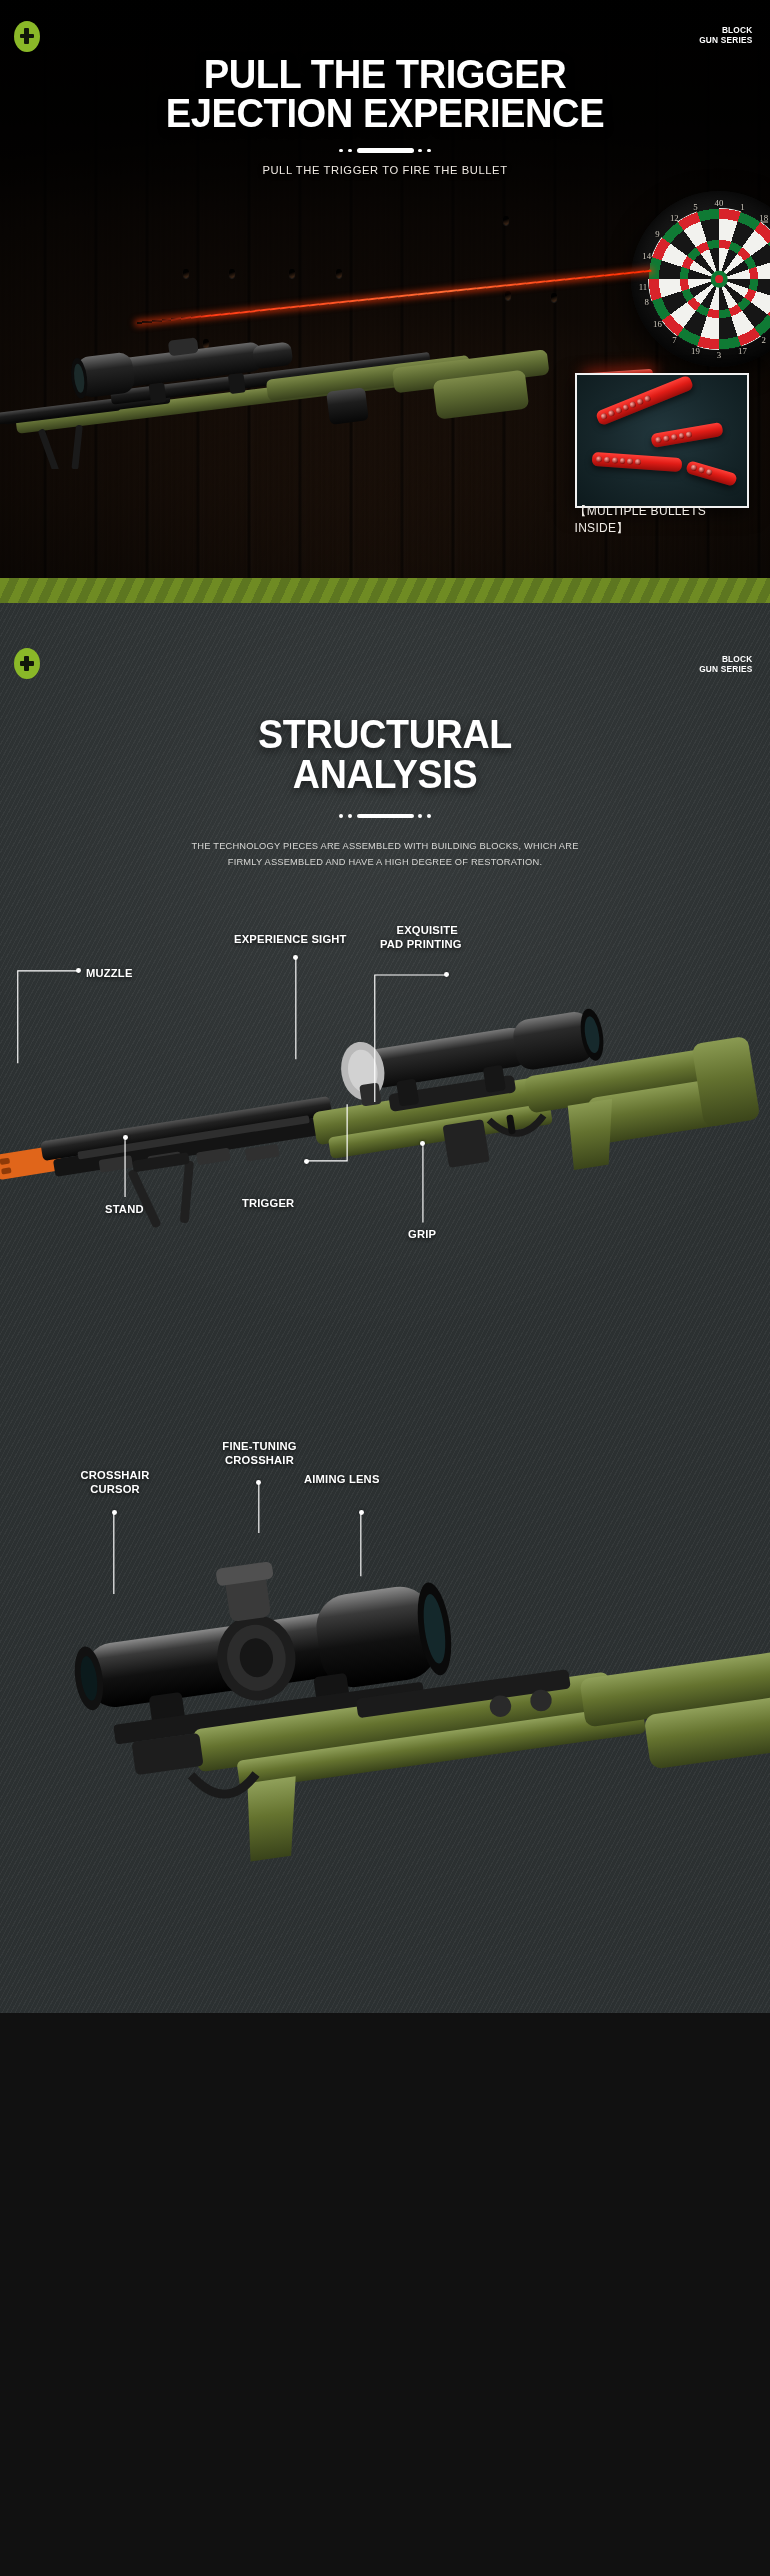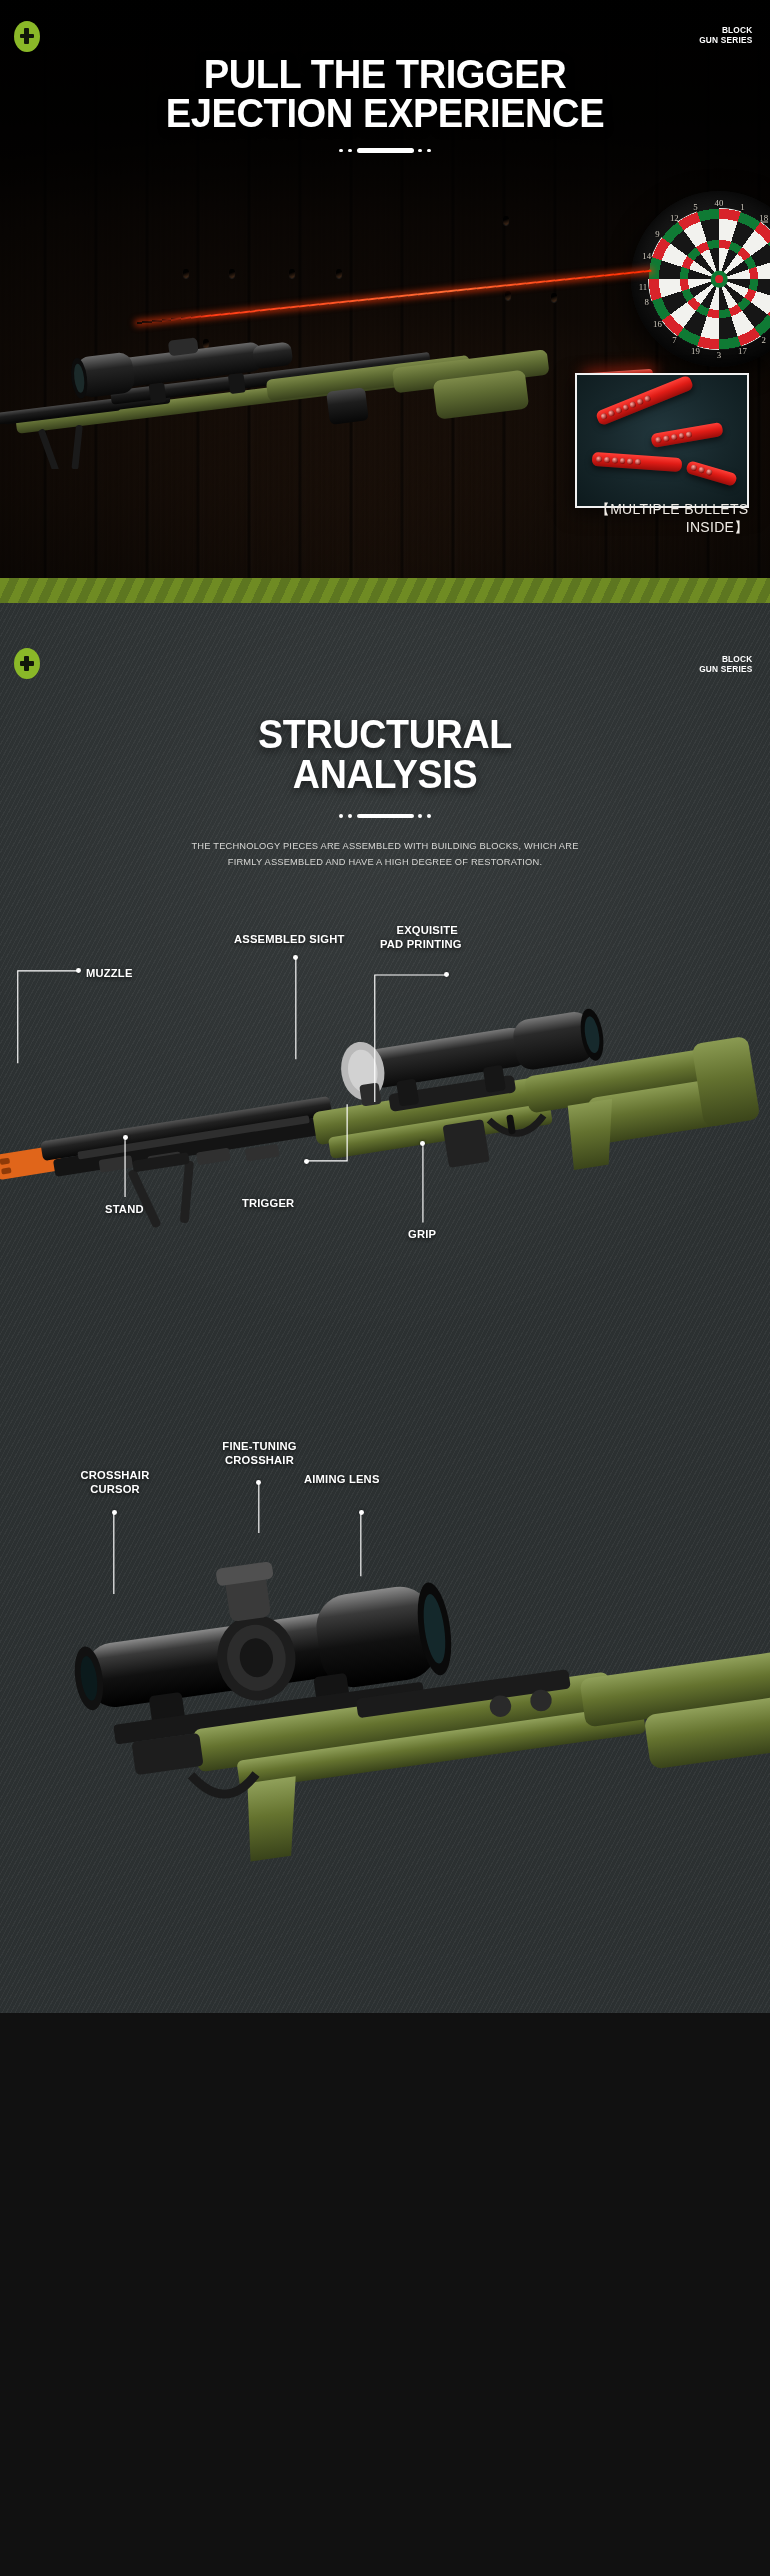--- a/index.html
+++ b/index.html
@@ -180,22 +180,22 @@
     position:absolute;
     background:linear-gradient(180deg,#ff4038 0%,#e01c16 45%,#9a0d0a 100%);
     border-radius:5.9px;
     box-shadow:0 2.9px 6.8px rgba(0,0,0,.55);
     display:flex; align-items:center; gap:2px; padding:0 3.9px;
   }
   .blk b { display:block; width:5.9px; height:5.9px; border-radius:50%;
     background:radial-gradient(circle at 35% 32%, #ffb0a8 0%, #8a0b08 75%, #3f0302 100%); }
   .inset-cap {
     position:absolute; right:21.5px; bottom:41px; z-index:7;
-    width:174px; text-align:right;
-    color:#f0ece6; font-size:14px; letter-spacing:0.3px;
+    width:174px; text-align:left;
+    color:#f0ece6; font-size:12px; letter-spacing:0.3px;
   }
 
   
   .section2 { position:relative; width:770px; background:#2b3031; overflow:hidden; }
   .stripe-band {
     height:25px; width:770px;
     background:
       repeating-linear-gradient(115deg,
         #6f8b23 0px, #6f8b23 8.8px,
         #5d7620 8.8px, #5d7620 17.6px);
@@ -287,20 +287,21 @@
     </h1>
 
     <div class="divider">
       <span class="d"></span>
       <span class="d"></span>
       <span class="bar"></span>
       <span class="d"></span>
       <span class="d"></span>
     </div>
 
+    <p class="subhead">PULL THE TRIGGER TO FIRE THE BULLET</p>
 
     <div class="dart-wrap">
       <div class="dartboard">
         <div class="dart-ring-nums">
           <i style="transform:translate(-50%,-50%) rotate(0deg)   translateY(-76px) rotate(0deg);">40</i>
           <i style="transform:translate(-50%,-50%) rotate(18deg)  translateY(-76px) rotate(-18deg);">1</i>
           <i style="transform:translate(-50%,-50%) rotate(36deg)  translateY(-76px) rotate(-36deg);text-decoration:underline;">18</i>
 
           <i style="transform:translate(-50%,-50%) rotate(144deg) translateY(-76px) rotate(-144deg);">2</i>
           <i style="transform:translate(-50%,-50%) rotate(162deg) translateY(-76px) rotate(-162deg);">17</i>
@@ -504,21 +505,21 @@
 
         <div class="callout" style="left:86px; top:93px;">
           <span class="lbl">MUZZLE</span>
         </div>
         <div class="dot" style="left:76px; top:98px;"></div>
         <svg style="position:absolute; left:7.8px; top:96px;" width="74" height="107" viewBox="0 0 76 110">
           <path d="M74 5 L10 5 L10 100" stroke="#fff" stroke-width="1.2" fill="none"></path>
         </svg>
 
         <div class="callout" style="left:234px; top:59px;">
-          <span class="lbl">ASSEMBLED SIGHT</span>
+          <span class="lbl">EXPERIENCE SIGHT</span>
         </div>
         <div class="dot" style="left:293px; top:85px;"></div>
         <svg style="position:absolute; left:289px; top:88px;" width="19.5" height="107" viewBox="0 0 20 110">
           <path d="M7 0 L7 104" stroke="#fff" stroke-width="1.2" fill="none"></path>
         </svg>
 
         <div class="callout" style="left:380px; top:54px; text-align:right; width:78px;">
           <div class="lbl">EXQUISITE</div>
           <div class="lbl">PAD PRINTING</div>
         </div>

